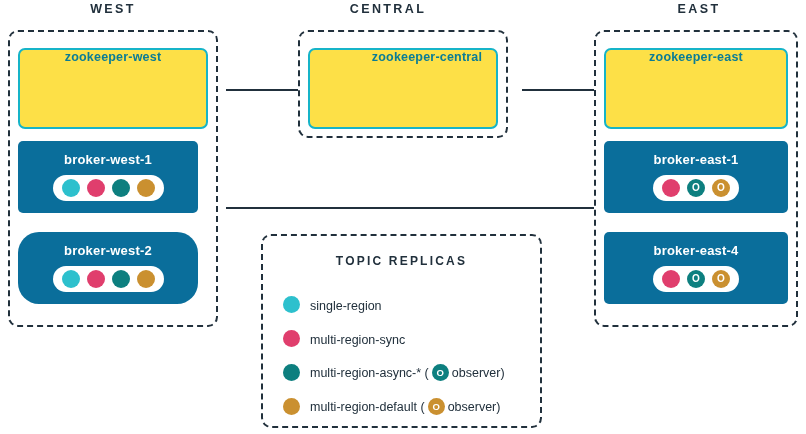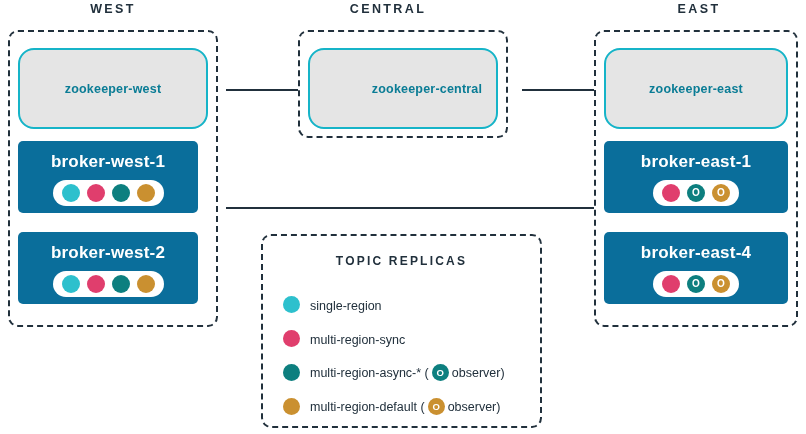--- a/index.html
+++ b/index.html
@@ -38,25 +38,24 @@
     border: 2px dashed #21303c;
     border-radius: 10px;
     box-sizing: border-box;
     background: transparent;
   }
 
   
   .zk-node {
     position: absolute;
     border: 2px solid #16b4c8;
-    border-radius: 16px;
-    box-sizing: border-box;
-    background: #e5e5e5;
-    display: flex;
-    align-items: center;
+    border-radius: 7px;
+    box-sizing: border-box;
+    background: #fde047;
+    display: flex;
     justify-content: center;
   }
   .zk-node .label {
     color: #0a7c95;
     font-size: 12.5px;
     font-weight: bold;
     letter-spacing: 0.2px;
   }
 
   
@@ -64,21 +63,21 @@
     position: absolute;
     background: #0a6e9b;
     border-radius: 5px;
     box-sizing: border-box;
     display: flex;
     flex-direction: column;
     align-items: center;
   }
   .broker-node .label {
     color: #ffffff;
-    font-size: 17px;
+    font-size: 13px;
     font-weight: bold;
     letter-spacing: 0.2px;
     margin-top: 11px;
   }
 
   
   .replica-pill {
     background: #ffffff;
     border-radius: 14px;
     height: 26px;
@@ -191,21 +190,21 @@
   <div class="broker-node" style="left:18px; top:141px; width:180px; height:72px;">
     <span class="label">broker-west-1</span>
     <div class="replica-pill">
       <span class="dot" style="background:#2dc0cd;"></span>
       <span class="dot" style="background:#e03e6d;"></span>
       <span class="dot" style="background:#0d7f7f;"></span>
       <span class="dot" style="background:#ca9030;"></span>
     </div>
   </div>
 
-  <div class="broker-node" style="left:18px; top:232px; width:180px; height:72px;">
+  <div class="broker-node" style="left:18px; top:232px; width:180px; height:72px;border-radius:21px;">
     <span class="label">broker-west-2</span>
     <div class="replica-pill">
       <span class="dot" style="background:#2dc0cd;"></span>
       <span class="dot" style="background:#e03e6d;"></span>
       <span class="dot" style="background:#0d7f7f;"></span>
       <span class="dot" style="background:#ca9030;"></span>
     </div>
   </div>
 
   <div class="zk-node" style="left:308px; top:48px; width:190px; height:81px;padding-left:48px;">

